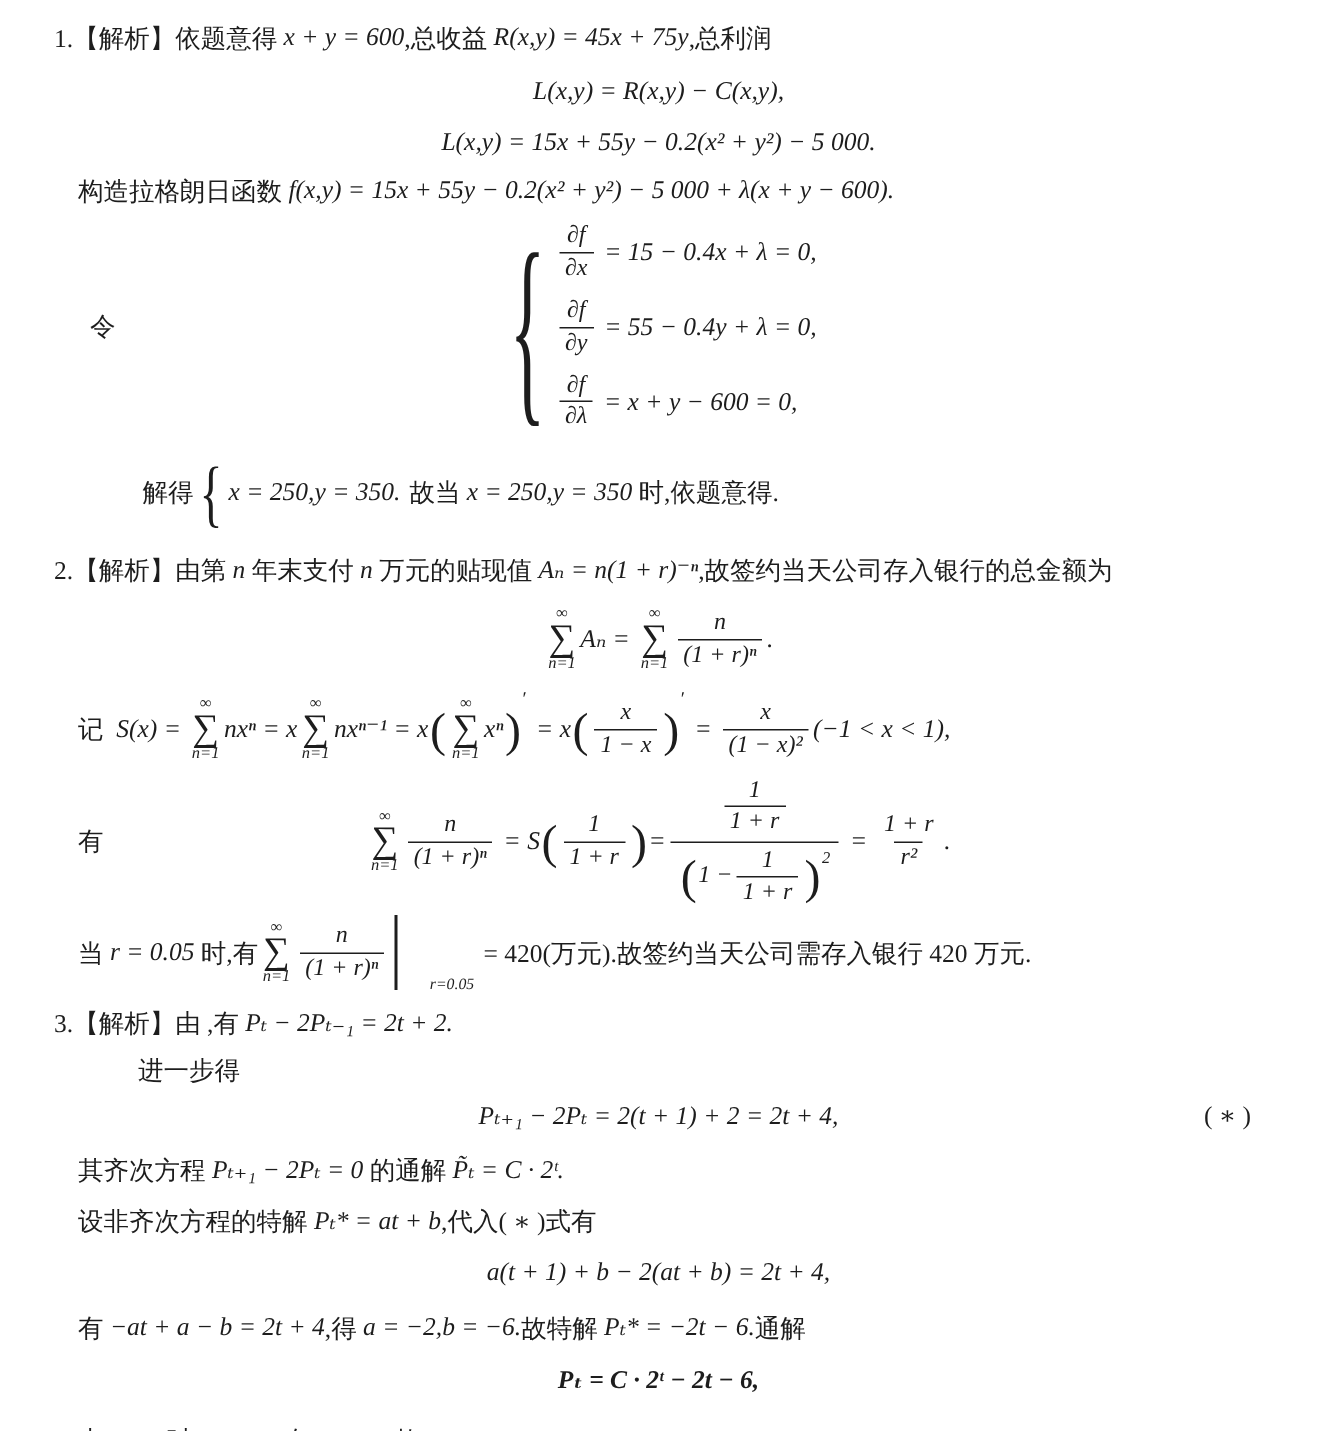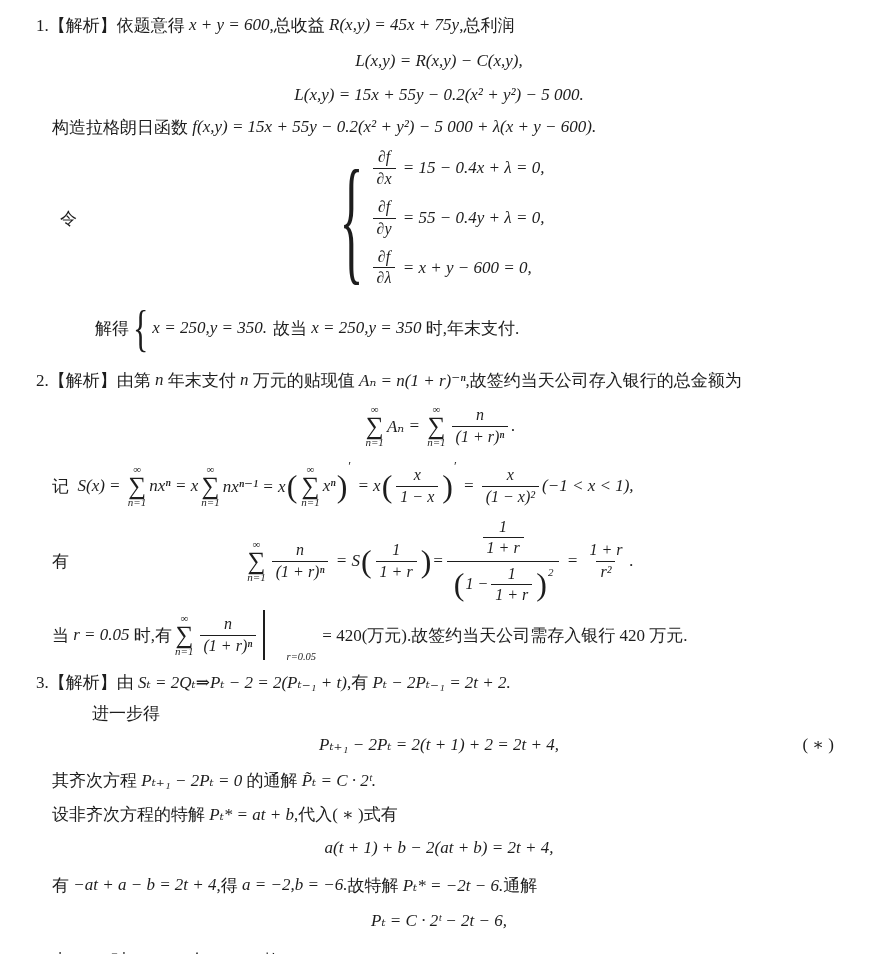--- a/index.html
+++ b/index.html
@@ -72,21 +72,21 @@
   #s2eq1 { height:52px; margin-bottom:6px; }
   #s2l3 { height:56px; margin-bottom:4px; }
   #s2l5 { height:54px; margin-bottom:6px; }
   #s3l1 { height:28px; margin-bottom:4px; }
   #s3l2 { height:26px; margin-bottom:4px;margin-left:40px; }
   #s3l3 { height:28px; margin-bottom:6px; }
   #s3l4 { height:32px; margin-bottom:4px; }
   #s3l5 { height:28px; margin-bottom:6px; }
   #s3l6 { height:28px; margin-bottom:8px; }
   #s3l7 { height:30px; margin-bottom:6px; }
-  #s3l8 { height:28px; margin-bottom:12px; }
+  #s3l8 { height:28px; margin-bottom:12px;font-weight:bold; }
   #s3l9 { height:28px; }
 </style>
 </head>
 <body>
 
 <div class="page">
 
   <section>
     <div class="ln ind1" id="s1l1">
       <span class="zh">1.【解析】依题意得 </span>
@@ -138,21 +138,21 @@
 
     <div class="ln solverow">
       <span class="zh">解得</span>
       <span class="brace b2">{</span>
       <div class="cases">
         <div class="cl m">x = 250,</div>
         <div class="cl m">y = 350.</div>
       </div>
       <span class="zh" style="margin-left:6px">故当 </span>
       <span class="m">x = 250,y = 350</span>
-      <span class="zh"> 时,年末支付.</span>
+      <span class="zh"> 时,依题意得.</span>
     </div>
   </section>
 
   <section>
     <div class="ln ind1" id="s2l1">
       <span class="zh">2.【解析】由第 </span>
       <span class="m">n</span>
       <span class="zh"> 年末支付 </span>
       <span class="m">n</span>
       <span class="zh"> 万元的贴现值 </span>
@@ -285,21 +285,20 @@
         <span class="esub">r=0.05</span>
       </span>
       <span class="zh"> = 420(万元).</span>
       <span class="zh">故签约当天公司需存入银行 420 万元.</span>
     </div>
   </section>
 
   <section>
     <div class="ln ind1" id="s3l1">
       <span class="zh">3.【解析】由 </span>
-      <span class="m">Sₜ = 2Qₜ⇒Pₜ − 2 = 2(Pₜ₋₁ + t)</span>
       <span class="zh">,有 </span>
       <span class="m">Pₜ − 2Pₜ₋₁ = 2t + 2.</span>
     </div>
     <div class="ln ind2" id="s3l2">
       <span class="zh">进一步得</span>
     </div>
     <div class="ln center starline" id="s3l3">
       <span class="m">Pₜ₊₁ − 2Pₜ = 2(t + 1) + 2 = 2t + 4,</span>
       <span class="star">( ∗ )</span>
     </div>

